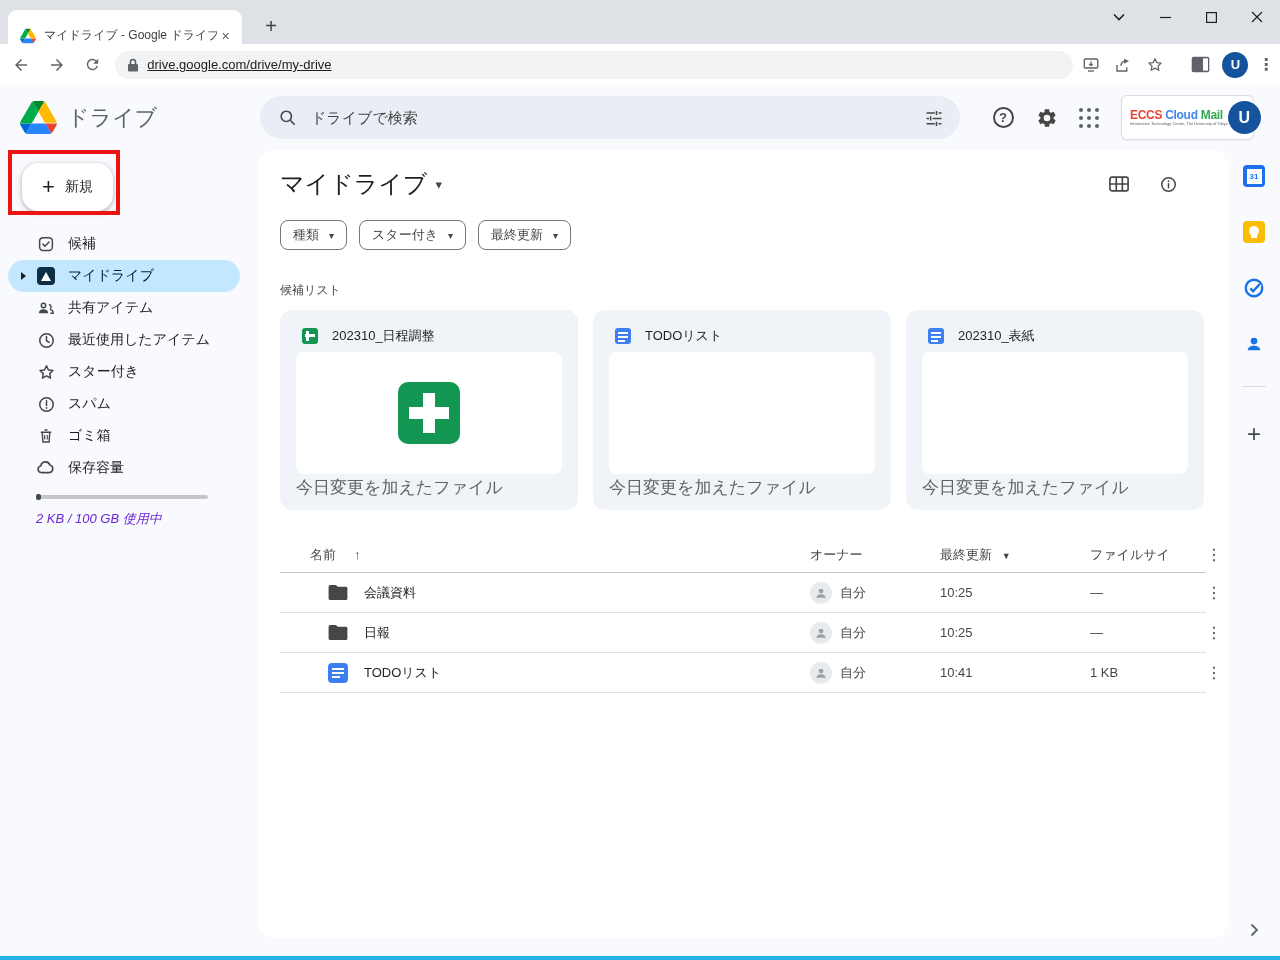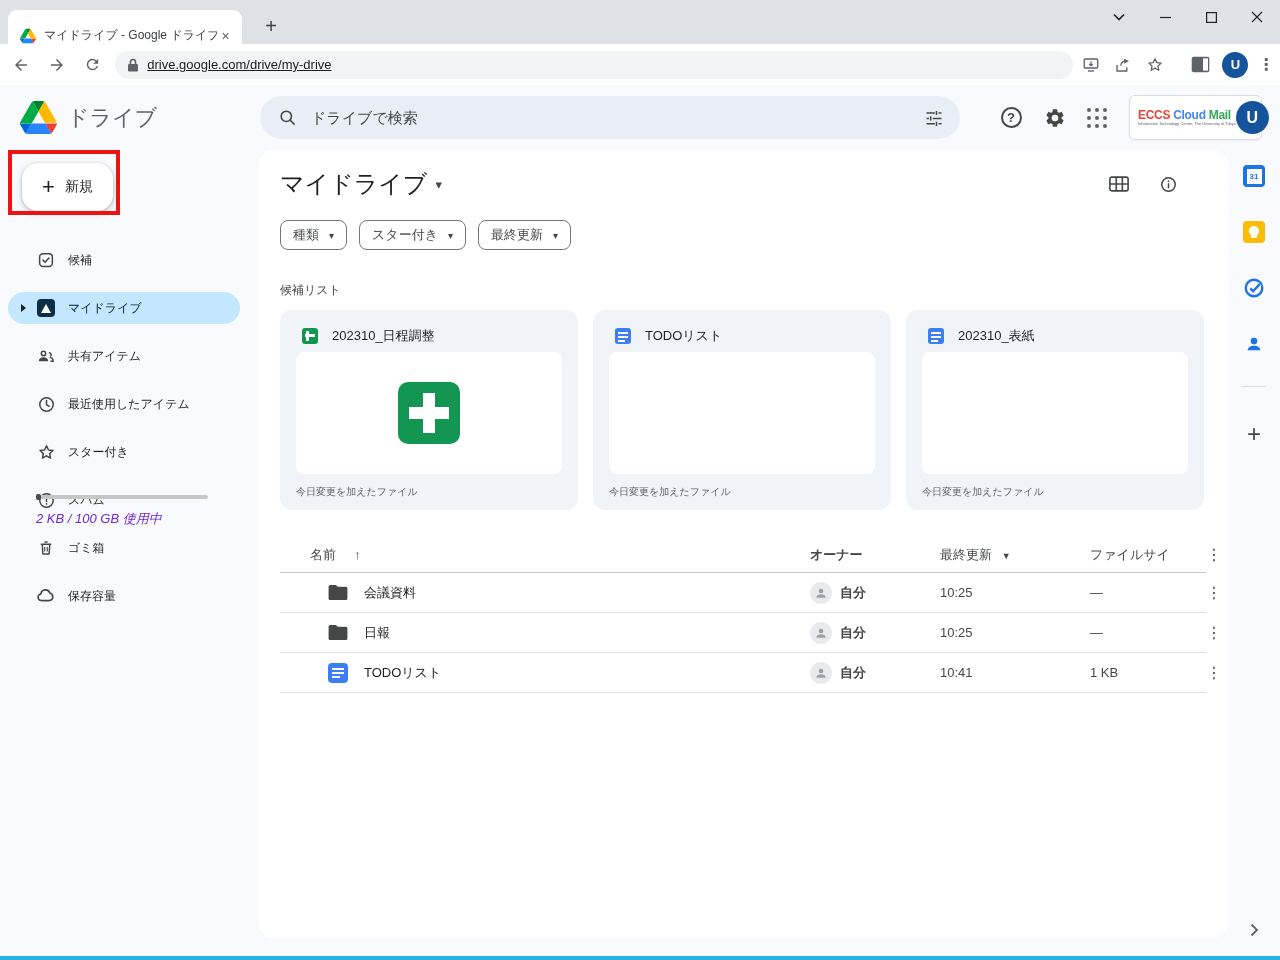--- a/index.html
+++ b/index.html
@@ -18,21 +18,21 @@
 
   .toolbar { position:absolute; top:44px; left:0; right:0; height:41px; background:#fff; display:flex; align-items:center; }
   .navbtn { width:30px; height:30px; display:flex; align-items:center; justify-content:center; color:#5f6368; margin-left:6px; }
   .omnibox { height:28px; background:#f1f3f4; border-radius:14px; flex:0 0 auto; width:958px; margin-left:8px; display:flex; align-items:center; padding:0 10px 0 12px;text-decoration:underline; }
   .omni-url { font-size:13px; color:#202124; margin-left:8px; }
   .tb-ic { width:28px; height:28px; display:flex; align-items:center; justify-content:center; color:#5f6368; margin-left:4px; }
   .avatar-sm { width:26px; height:26px; border-radius:50%; background:#15549c; color:#fff; font-size:13px; font-weight:700; display:flex; align-items:center; justify-content:center; margin-left:8px; }
 
   
   .drive { position:absolute; top:85px; left:0; right:0; bottom:4px; background:#f8fafd; }
-  .dheader { position:absolute; top:0; left:0; right:0; height:65px; display:flex; align-items:center; }
+  .dheader { position:absolute; top:0; left:0; right:8px; height:65px; display:flex; align-items:center; }
   .dlogo { display:flex; align-items:center; margin-left:20px; }
   .dlogo .app-name { font-size:22px; color:#5f6368; margin-left:10px; }
   .searchbar { position:absolute; left:260px; top:11px; width:700px; height:43px; background:#e9eef6; border-radius:22px; display:flex; align-items:center; padding:0 16px 0 18px; }
   .searchbar input { flex:1; border:none; outline:none; background:transparent; font-size:15px; color:#1f1f1f; margin-left:14px; font-family:inherit; }
   .searchbar input::placeholder { color:#444746; opacity:1; }
   .hic { position:absolute; top:0; width:44px; height:65px; display:flex; align-items:center; justify-content:center; color:#444746; }
   .help-circle { width:21px; height:21px; border:2px solid #444746; border-radius:50%; font-size:13px; font-weight:700; display:flex; align-items:center; justify-content:center; }
   .apps-grid { display:grid; grid-template-columns:repeat(3,4px); grid-gap:4px; }
   .apps-grid i { width:4px; height:4px; border-radius:50%; background:#5f6368; }
   .eccs { position:absolute; right:18px; top:10px; width:133px; height:45px; background:#fff; border:1px solid #dadce0; border-radius:6px; display:flex; align-items:center; padding:0 5px 0 8px; box-shadow:0 1px 2px rgba(0,0,0,.06); }
@@ -40,21 +40,21 @@
   .eccs-brand { font-size:12px; font-weight:700; letter-spacing:-.3px; white-space:nowrap; }
   .eccs-sub { font-size:4px; color:#5f6368; white-space:nowrap; overflow:hidden; }
   .avatar-lg { width:33px; height:33px; border-radius:50%; background:#15549c; color:#fff; font-size:16px; font-weight:700; display:flex; align-items:center; justify-content:center; flex:0 0 auto; }
 
   
   .sidebar { position:absolute; top:65px; left:0; width:256px; bottom:0; }
   .newbtn { position:absolute; left:22px; top:13px; width:91px; height:48px; background:#fff; border-radius:16px; box-shadow:0 1px 3px rgba(60,64,67,.3),0 2px 6px 1px rgba(60,64,67,.15); display:flex; align-items:center; justify-content:center; font-size:14px; font-weight:500; color:#1f1f1f; }
   .newbtn .plus { font-size:22px; font-weight:400; margin-right:10px; line-height:1; }
   .red-box { position:absolute; left:8px; top:0; width:112px; height:65px; border:4px solid #ec1313; pointer-events:none; z-index:5; }
   .nav { position:absolute; top:78px; left:0; width:256px; }
-  .nav-item { position:relative; height:32px; margin:16px 16px 0 8px; border-radius:16px; display:flex; align-items:center; padding-left:28px; font-size:12px; color:#1f1f1f; }
+  .nav-item { position:relative; height:32px; margin:0 16px 0 8px; border-radius:16px; display:flex; align-items:center; padding-left:28px; font-size:14px; color:#1f1f1f; }
   .nav-item .nic { width:20px; height:20px; display:flex; align-items:center; justify-content:center; color:#444746; margin-right:12px; flex:0 0 auto; }
   .nav-item.selected { background:#c2e7ff; color:#001d35; }
   .nav-item .expander { position:absolute; left:13px; top:50%; transform:translateY(-50%); width:0; height:0; border-left:5px solid #1f1f1f; border-top:4px solid transparent; border-bottom:4px solid transparent; }
   .drive-glyph { width:18px; height:18px; background:#0e2e45; border-radius:4px; display:flex; align-items:center; justify-content:center; }
   .drive-glyph .tri { width:0; height:0; border-left:5px solid transparent; border-right:5px solid transparent; border-bottom:9px solid #fff; }
   .storage-bar { position:absolute; left:36px; top:345px; width:172px; height:4px; border-radius:2px; background:#c4c7c5; }
   .storage-bar .thumb { position:absolute; left:0; top:-1px; width:5px; height:6px; border-radius:2px; background:#474b4f; }
   .storage-text { position:absolute; left:36px; top:360px; font-size:13px; color:#6d28d9;font-style:italic; }
 
   
@@ -65,21 +65,21 @@
   .mc-actions { position:absolute; right:28px; top:0; height:56px; display:flex; align-items:center; gap:30px; color:#444746; }
   .chips { display:flex; gap:12px; margin-top:8px; }
   .chip { height:30px; border:1px solid #747775; border-radius:8px; display:flex; align-items:center; padding:0 12px; font-size:13px; color:#444746; gap:10px; background:#fff; }
   .chip .caret { font-size:10px; color:#444746; }
   .sugg-label { margin-top:32px; font-size:12px; color:#444746; }
   .cards { display:flex; gap:15px; margin-top:11px; }
   .fcard { width:298px; height:200px; background:#f0f4f9; border-radius:12px; position:relative; }
   .fcard-head { height:52px; display:flex; align-items:center; padding:0 16px 0 22px; gap:14px; }
   .fcard-title { font-size:13px; font-weight:500; color:#1f1f1f; white-space:nowrap; overflow:hidden; }
   .fcard-preview { position:absolute; left:16px; right:16px; top:42px; height:122px; background:#fff; border-radius:8px; display:flex; align-items:center; justify-content:center; }
-  .fcard-foot { position:absolute; left:16px; bottom:11px; font-size:10px; color:#5f6368; }
+  .fcard-foot { position:absolute; left:16px; bottom:11px; font-size:17px; color:#5f6368; }
   .sheet-big { width:62px; height:62px; background:#129652; border-radius:10px; position:relative; }
   .sheet-big:before { content:""; position:absolute; left:25px; top:11px; width:12px; height:40px; background:#fff; }
   .sheet-big:after { content:""; position:absolute; left:11px; top:25px; width:40px; height:12px; background:#fff; }
   .sheet-sm { width:16px; height:16px; background:#129652; border-radius:3px; position:relative; flex:0 0 auto; }
   .sheet-sm:before { content:""; position:absolute; left:4px; top:3px; width:3px; height:10px; background:#fff; }
   .sheet-sm:after { content:""; position:absolute; left:3px; top:6px; width:10px; height:3px; background:#fff; }
   .doc-sm { width:16px; height:16px; background:#3d7ff2; border-radius:3px; position:relative; flex:0 0 auto; }
   .doc-sm:before { content:""; position:absolute; left:3px; top:4px; width:10px; height:2px; background:#fff; box-shadow:0 4px 0 #fff; }
   .doc-sm:after { content:""; position:absolute; left:3px; top:12px; width:7px; height:2px; background:#fff; }
   .doc-md { width:20px; height:20px; border-radius:4px; background:#3d7ff2; position:relative; flex:0 0 auto; }
@@ -87,21 +87,21 @@
   .doc-md:after { content:""; position:absolute; left:4px; top:13px; width:8px; height:2px; background:#fff; }
 
   
   .ftable { margin-top:27px; }
   .trow { display:grid; grid-template-columns:530px 130px 150px 108px 1fr; align-items:center; border-bottom:1px solid #dfe1e5; }
   .trow.head { height:36px; font-size:13px; font-weight:500; color:#444746; border-bottom:1px solid #c7c9cc; }
   .trow.body { height:40px; font-size:13px; color:#1f1f1f; }
   .cell-name { display:flex; align-items:center; padding-left:30px; gap:12px; }
   .trow.body .cell-name { padding-left:48px; gap:16px; }
   .sort-glyph { font-size:13px; color:#444746; margin-left:6px; }
-  .cell-owner { display:flex; align-items:center; gap:8px; color:#444746;font-weight:bold; }
+  .cell-owner { display:flex; align-items:center; gap:8px; color:#444746; }
   .owner-av { width:22px; height:22px; border-radius:50%; background:#e8eaed; display:flex; align-items:center; justify-content:center; color:#9aa0a6; flex:0 0 auto; }
   .cell-mod, .cell-size { color:#444746; }
   .cell-menu { display:flex; justify-content:flex-start; padding-left:4px; color:#444746; }
   .kebab { font-size:16px; color:#444746; letter-spacing:0; width:24px; text-align:center; }
 
   
   .rail { position:absolute; top:65px; right:0; width:52px; bottom:0; }
   .rail-ic { position:absolute; left:50%; transform:translateX(-50%); width:24px; height:24px; display:flex; align-items:center; justify-content:center; }
   .cal-ic { width:22px; height:22px; background:#1a73e8; border-radius:4px; display:flex; align-items:center; justify-content:center; }
   .cal-ic .cal-in { width:15px; height:15px; background:#fff; display:flex; align-items:center; justify-content:center; font-size:8px; font-weight:700; color:#1a73e8; }

